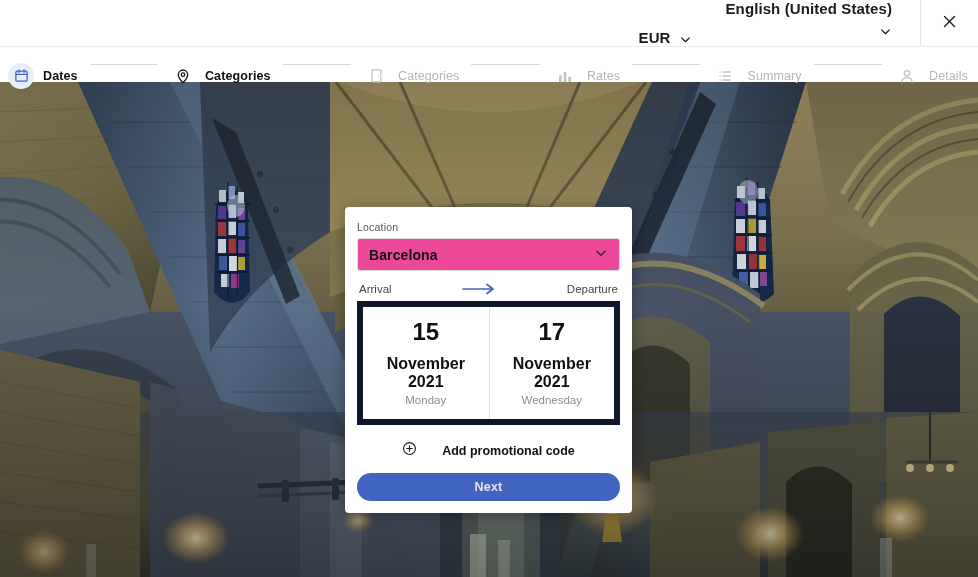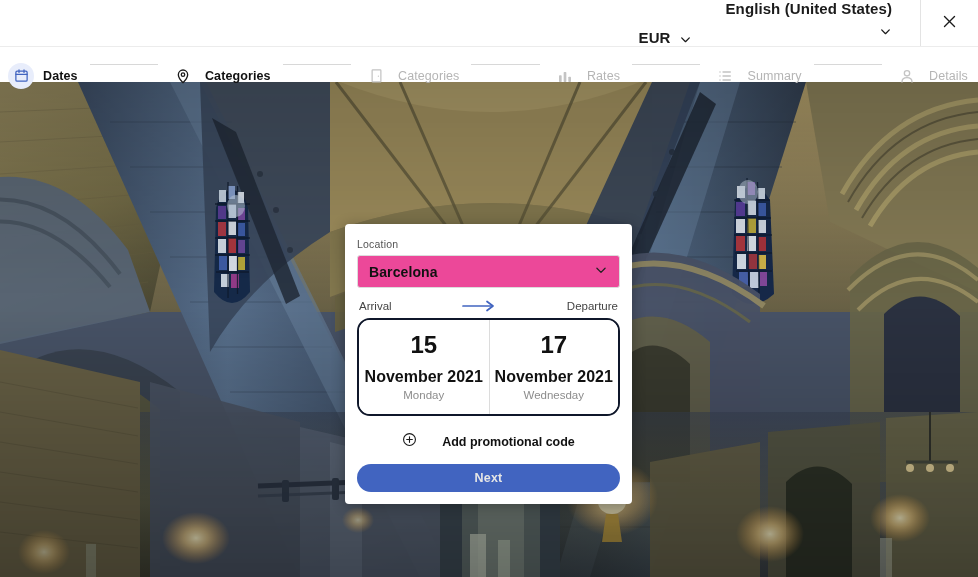--- a/index.html
+++ b/index.html
@@ -67,21 +67,21 @@
   
   .hero {
     position: relative; flex: 1 1 auto; width: 100%;
     overflow: hidden; background: #1d2738;
   }
   .hero svg.bg { position: absolute; inset: 0; width: 100%; height: 100%; display: block; }
 
   
   .card {
     position: absolute;
-    left: 345px; top: 142px;
+    left: 345px; top: 125px;
     width: 287px;
     background: #fff;
     border-radius: 4px;
     box-shadow: 0 2px 14px rgba(0,0,0,.30);
     padding: 14px 12px 12px 12px;
     z-index: 3;
   }
   .field-label { font-size: 10.5px; color: #555; margin-bottom: 5px; letter-spacing: .2px; }
   .select {
     height: 33px; border: 1px solid #dcdcdc; border-radius: 3px;
@@ -91,21 +91,21 @@
   .select-value { font-size: 14px; font-weight: 700; color: #111; letter-spacing: .1px; }
 
   .daterow {
     display: flex; align-items: center; justify-content: space-between;
     margin: 12px 2px 6px 2px;
   }
   .daterow .lbl { font-size: 11.5px; color: #444; }
   .arrow { flex: 0 0 auto; display: flex; align-items: center; }
 
   .dates {
-    display: flex; border: 2px solid #0f172a; border-radius: 13px; overflow: hidden;
+    display: flex; border: 6px solid #0f172a; border-radius: 0; overflow: hidden;
   }
   .datecell {
     flex: 1 1 50%; text-align: center; padding: 12px 4px 13px 4px; cursor: pointer;
     background: #fff;
   }
   .datecell + .datecell { border-left: 1px solid #dcdcdc; }
   .d-day { font-size: 24px; font-weight: 700; color: #111; line-height: 1.05; }
   .d-month { font-size: 16px; font-weight: 700; color: #111; margin-top: 11px; }
   .d-week { font-size: 11.5px; color: #8d8d8d; margin-top: 3px; }
 

